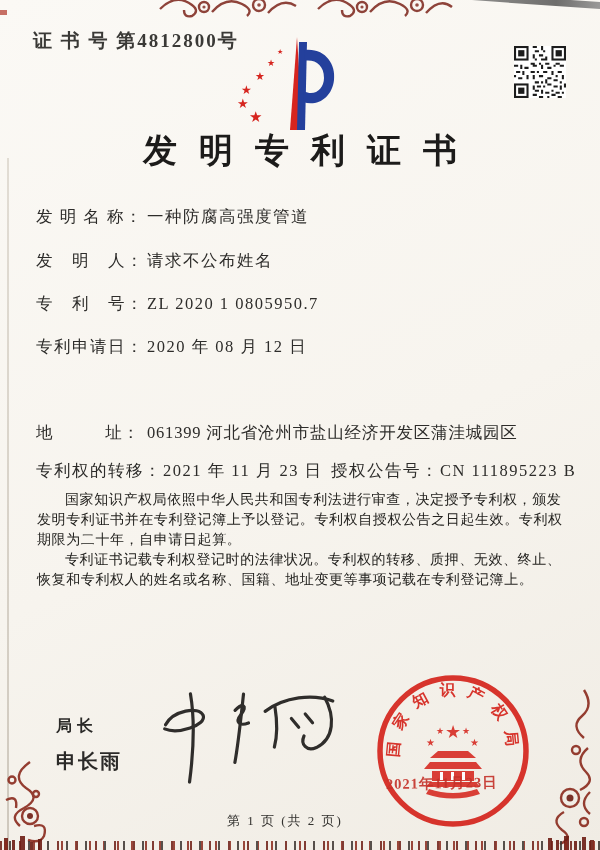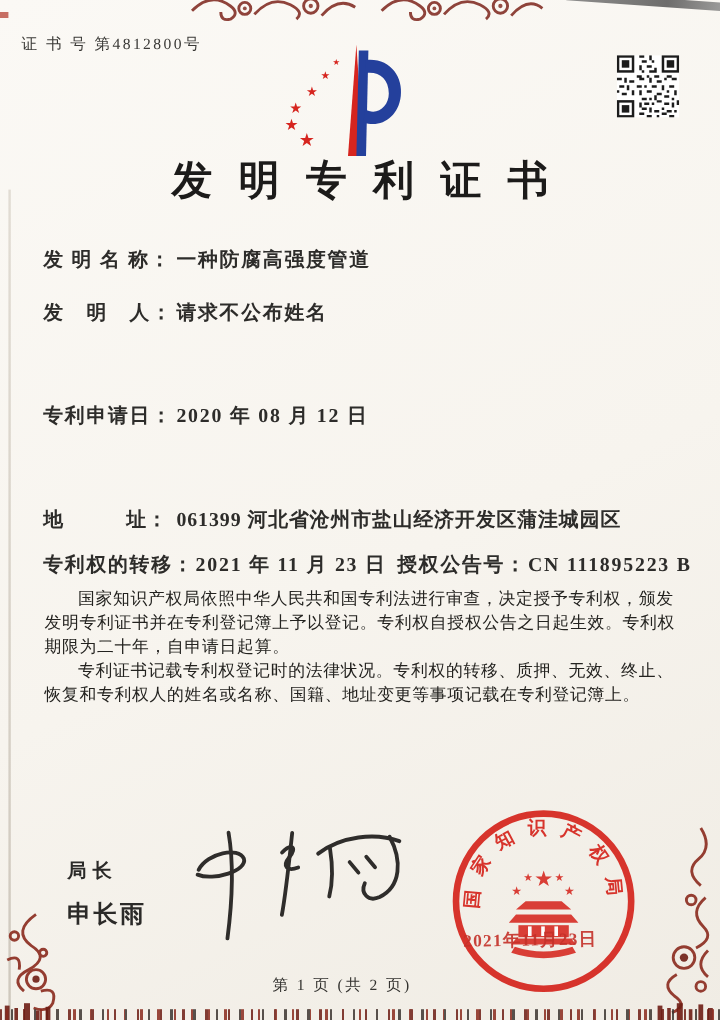--- a/index.html
+++ b/index.html
@@ -1,25 +1,25 @@
 <!DOCTYPE html>
 <html><head>
 <meta charset="utf-8">
 <style>
   html,body{margin:0;padding:0;}
   .page{position:relative;width:600px;height:850px;overflow:hidden;
     font-family:"Liberation Serif","DejaVu Serif",serif;color:#2b2a28;
     background:linear-gradient(155deg,#fbf9f5 0%,#f7f4ee 55%,#f0ece4 100%);}
-  .certno{position:absolute;left:18px;top:28px;font-size:13px;font-weight:400;
+  .certno{position:absolute;left:33px;top:28px;font-size:19px;font-weight:700;
     letter-spacing:2px;color:#3a3936;}
   .logo{position:absolute;left:237px;top:34px;width:100px;height:102px;}
   .qr{position:absolute;left:514px;top:46px;width:52px;height:52px;}
   .title{position:absolute;left:0;top:128px;width:100%;text-align:center;
     font-size:34px;font-weight:700;letter-spacing:22px;text-indent:22px;color:#1c1b1a;}
-  .row{position:absolute;left:36px;font-size:16.5px;font-weight:700;
+  .row{position:absolute;left:36px;font-size:16.5px;font-weight:400;
     letter-spacing:1.5px;white-space:nowrap;color:#2d2c2a;}
   .row .lbl{display:inline-block;min-width:110px;}
   .row .val{margin-left:1px;}
   .row.addr{letter-spacing:0.8px;}
   .pair2{position:absolute;left:295px;top:0;}
   .pair2 .lbl{min-width:104px;}
   .body-text{position:absolute;left:37px;top:490px;width:528px;}
   .body-text p{margin:0;font-size:14px;line-height:20px;text-indent:2em;
     letter-spacing:0.6px;color:#23221f;font-weight:500;font-family:Liberation Serif, serif;}
   .signoff-title{position:absolute;left:56px;top:716px;font-size:16px;
@@ -117,20 +117,23 @@
   </svg>
 
   <div class="title">发明专利证书</div>
 
   <div class="row" style="top:206px">
     <span class="lbl">发 明 名 称：</span><span class="val">一种防腐高强度管道</span>
   </div>
   <div class="row" style="top:250px">
     <span class="lbl">发　明　人：</span><span class="val">请求不公布姓名</span>
   </div>
+  <div class="row" style="top:293px">
+    <span class="lbl">专　利　号：</span><span class="val">ZL 2020 1 0805950.7</span>
+  </div>
   <div class="row" style="top:336px">
     <span class="lbl">专利申请日：</span><span class="val">2020 年 08 月 12 日</span>
   </div>
   <div class="row addr" style="top:422px">
     <span class="lbl">地　　　址：</span><span class="val">061399 河北省沧州市盐山经济开发区蒲洼城园区</span>
   </div>
   <div class="row" style="top:460px">
     <span class="lbl">专利权的转移：</span><span class="val">2021 年 11 月 23 日</span>
     <span class="pair2">
       <span class="lbl">授权公告号：</span><span class="val">CN 111895223 B</span>

